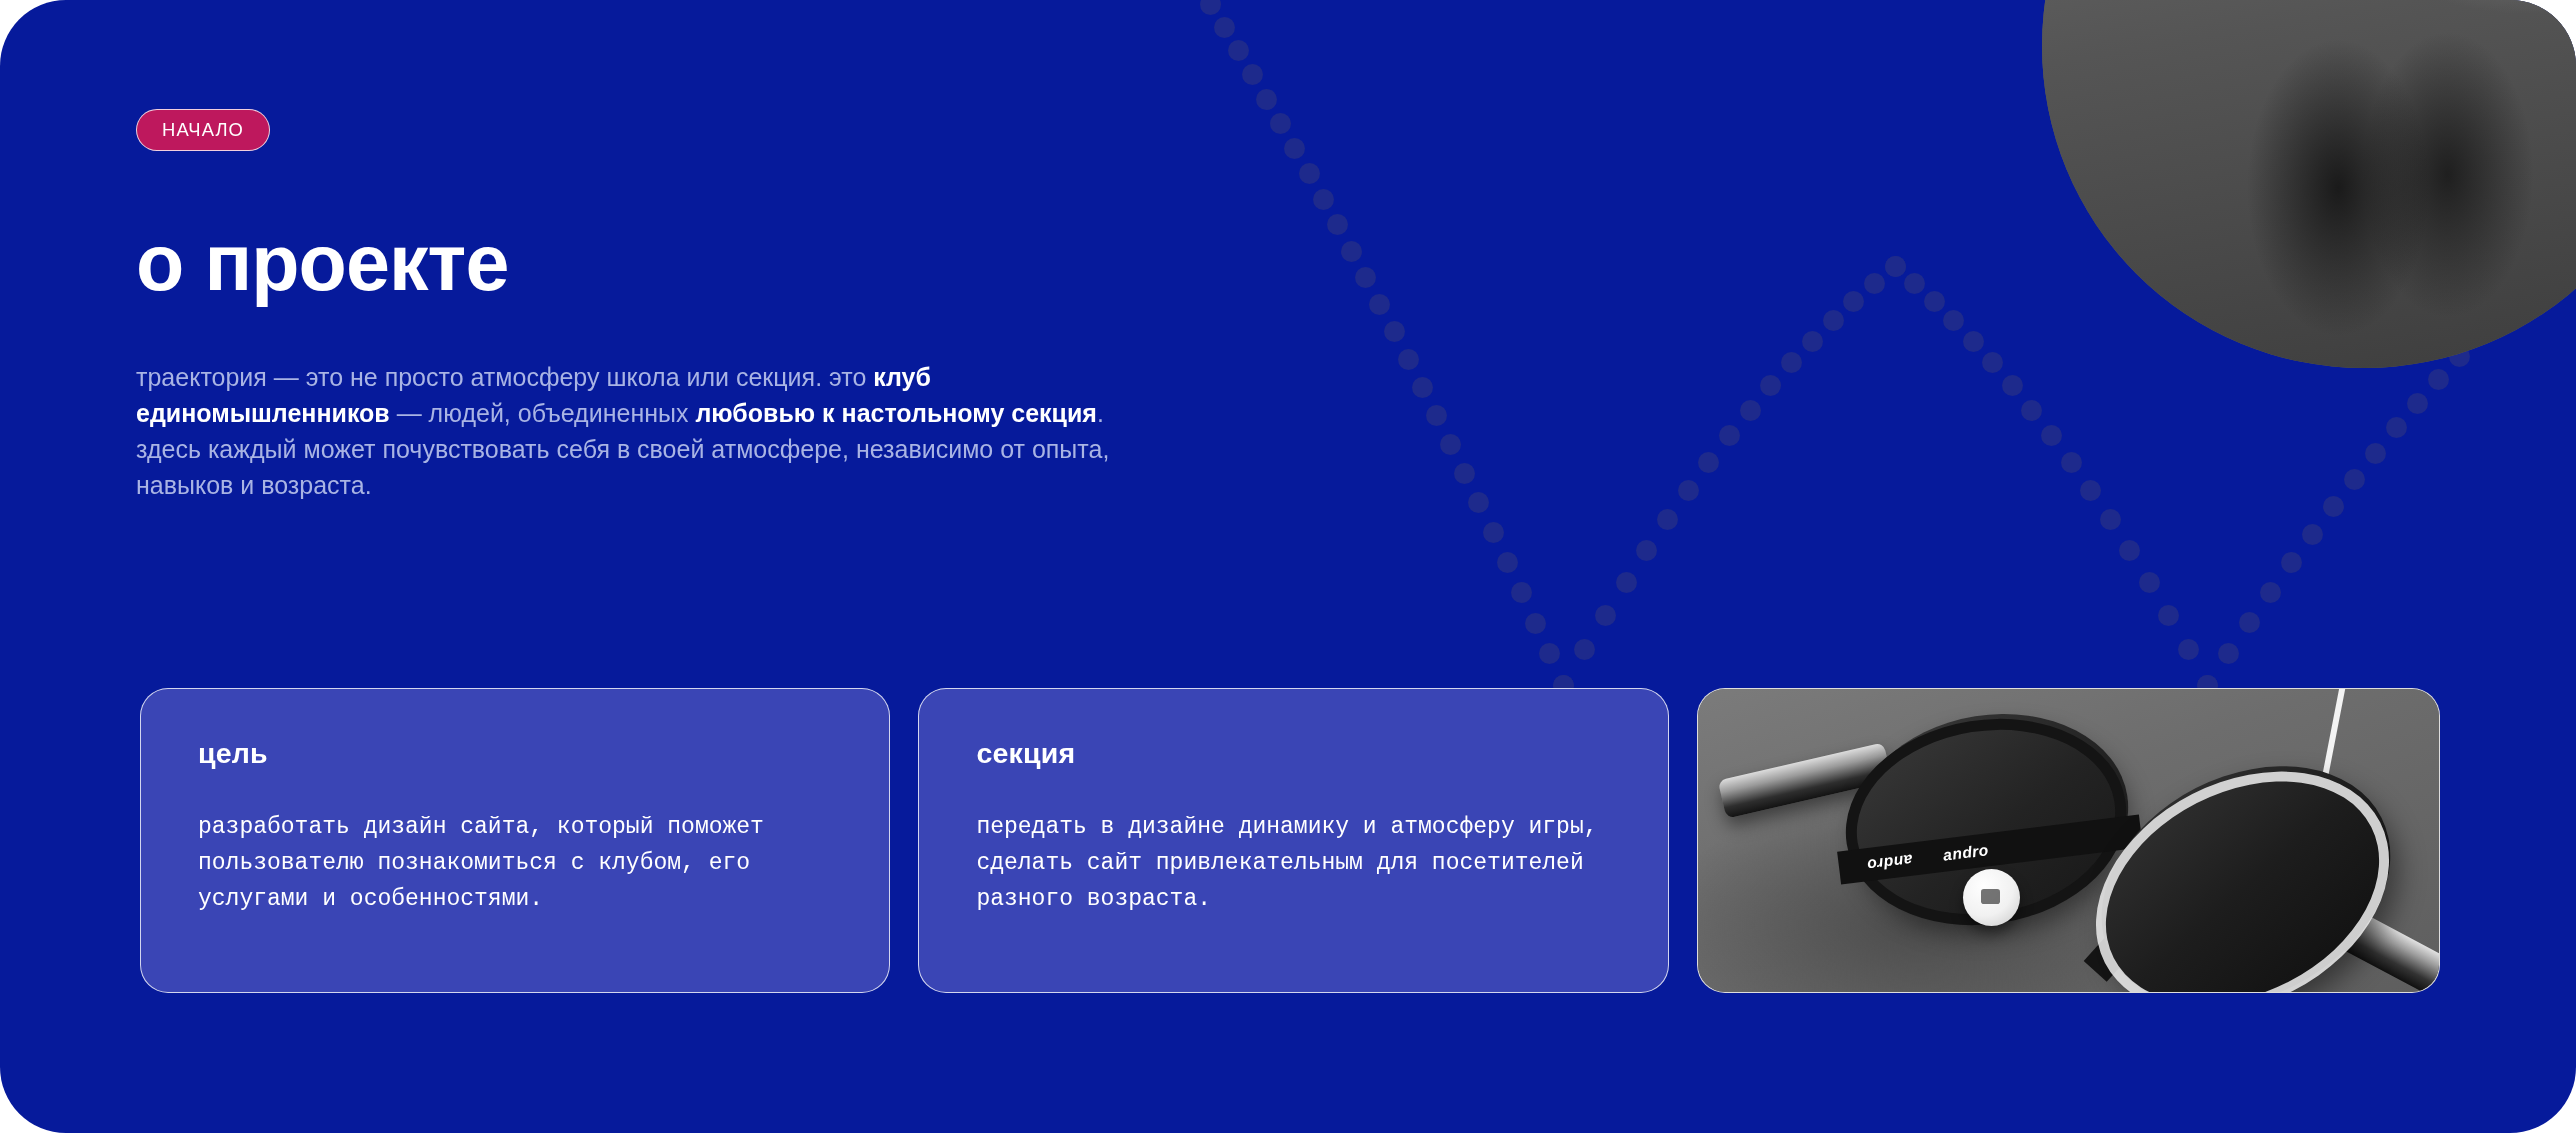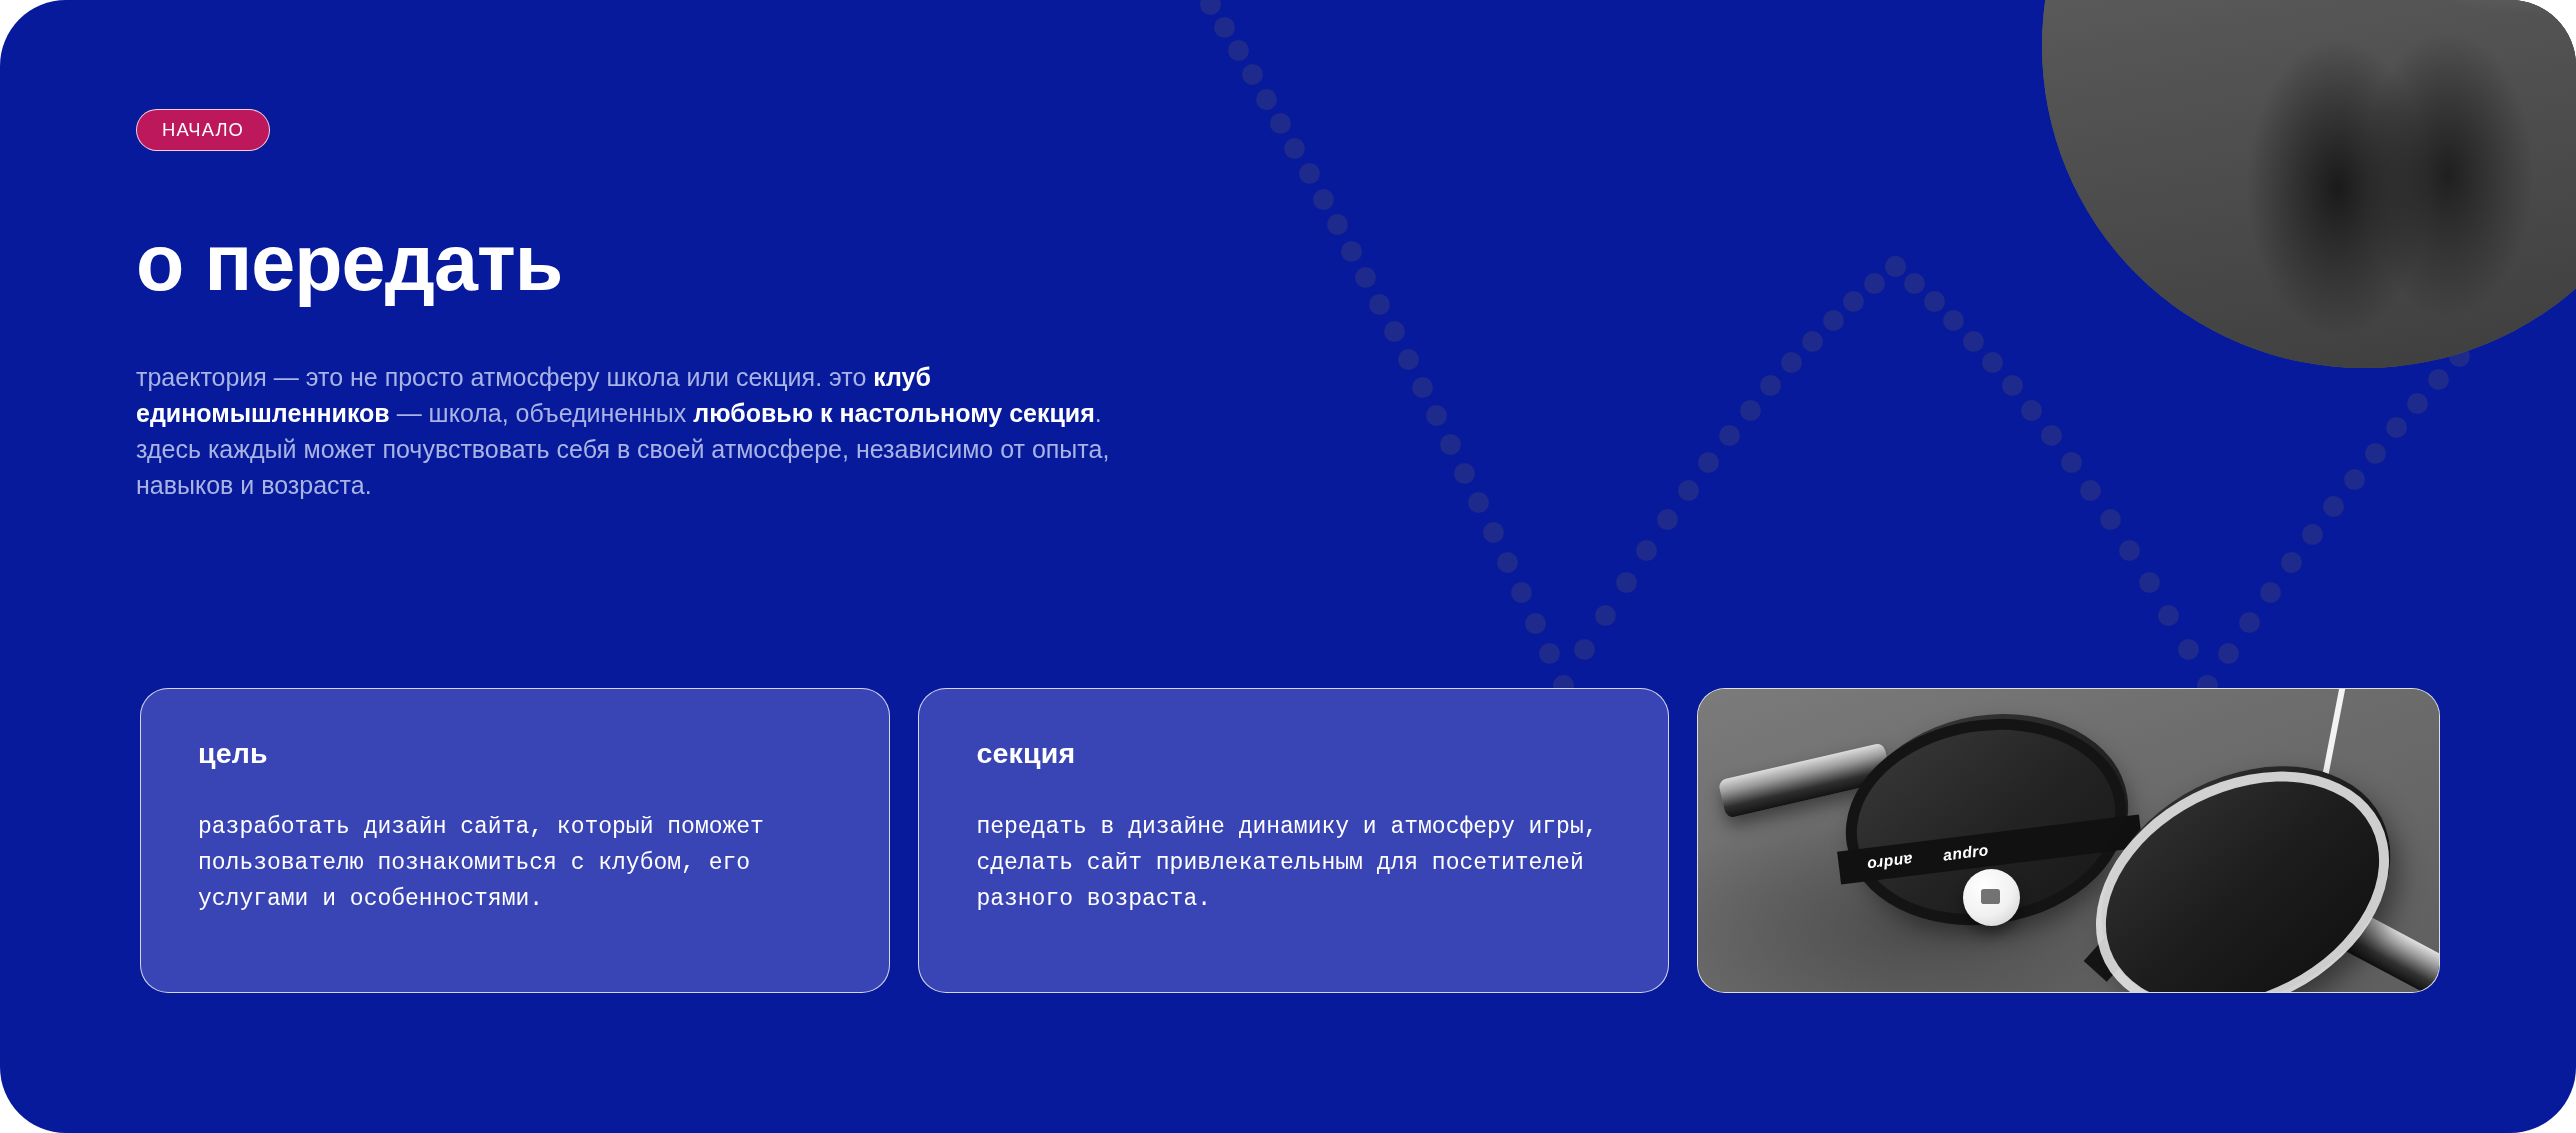--- a/index.html
+++ b/index.html
@@ -335,24 +335,24 @@
       <div class="dot" style="left: 2575px; top: 224px;"></div>
     </div>
 
   <div class="corner-photo">
     <div class="ph-bg"></div>
 
   </div>
 
   <div class="badge">НАЧАЛО</div>
 
-  <h1 class="heading">о передать</h1>
+  <h1 class="heading">о проекте</h1>
 
   <p class="intro">
-    <span>траектория — это не просто атмосферу школа или секция. это </span><b>клуб единомышленников</b><span> — школа, объединенных </span><b>любовью к настольному секция</b><span>. здесь каждый может почувствовать себя в своей атмосфере, независимо от опыта, навыков и возраста.</span>
+    <span>траектория — это не просто атмосферу школа или секция. это </span><b>клуб единомышленников</b><span> — людей, объединенных </span><b>любовью к настольному секция</b><span>. здесь каждый может почувствовать себя в своей атмосфере, независимо от опыта, навыков и возраста.</span>
   </p>
 
   <div class="cards">
 
     <div class="card">
       <div class="card-title">цель</div>
       <div class="card-body">разработать дизайн сайта, который поможет пользователю познакомиться с клубом, его услугами и особенностями.</div>
     </div>
 
     <div class="card">

